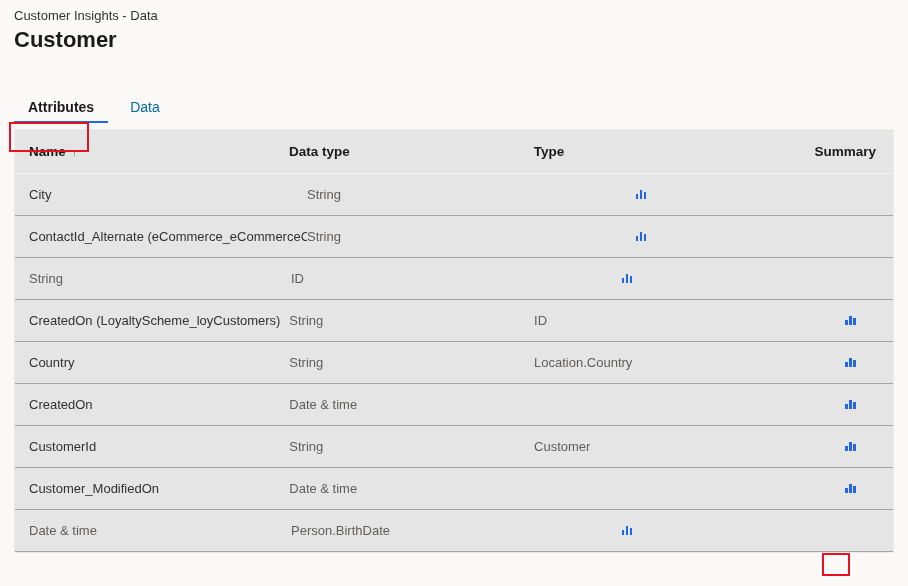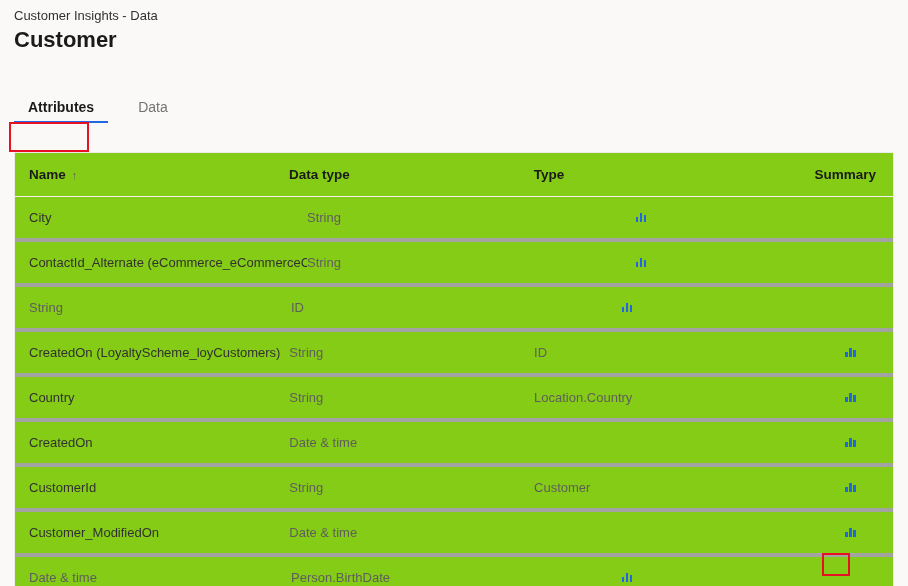--- a/index.html
+++ b/index.html
@@ -18,27 +18,27 @@
       margin-bottom: 4px;
     }
     .page-title {
       font-size: 22px;
       font-weight: 700;
       color: #1b1a19;
       margin-bottom: 40px;
     }
     .tabs {
       display: flex;
-      gap: 16px;
-      margin-bottom: 29px;
+      gap: 8px;
+      margin-bottom: 6px;
     }
     .tab {
       padding: 6px 14px;
       font-size: 14px;
-      color: #737373;
+      color: #0369a1;
       cursor: pointer;
       border-bottom: 2px solid transparent;
     }
     .tab.active {
       font-weight: 600;
       border-bottom: 2px solid #2266e3;
       color: #1b1a19;
     }
     .annotation-box-1 {
       position: absolute;
@@ -54,21 +54,21 @@
       position: absolute;
       border: 2px solid #e81123;
       left: 822px;
       top: 553px;
       width: 28px;
       height: 23px;
       z-index: 5;
       pointer-events: none;
     }
     .table-wrap {
-      background: #84cc16;
+      background: #e5e5e5;
       border: 1px solid #edebe9;
     }
     .thead {
       display: flex;
       padding: 14px 14px;
       font-size: 13.5px;
       font-weight: 600;
       color: #1b1a19;
       border-bottom: 1px solid #f3f2f1;
       align-items: center;
@@ -79,21 +79,21 @@
     .col-summary { width: 72px; text-align: center; margin-left: 31px; }
     .sort-arrow {
       font-size: 11px;
       color: #605e5c;
     }
     .tbody {}
     .row {
       display: flex;
       padding: 13px 14px;
       font-size: 13px;
-      border-bottom: 4px solid #a3a3a3;
+      border-bottom: 1px solid #a3a3a3;
       align-items: flex-start;
       color: #605e5c;
     }
     .row .col-name {
       color: #323130;
       font-weight: 400;
       white-space: nowrap;
       overflow: hidden;
       text-overflow: clip;
       padding-right: 8px;

